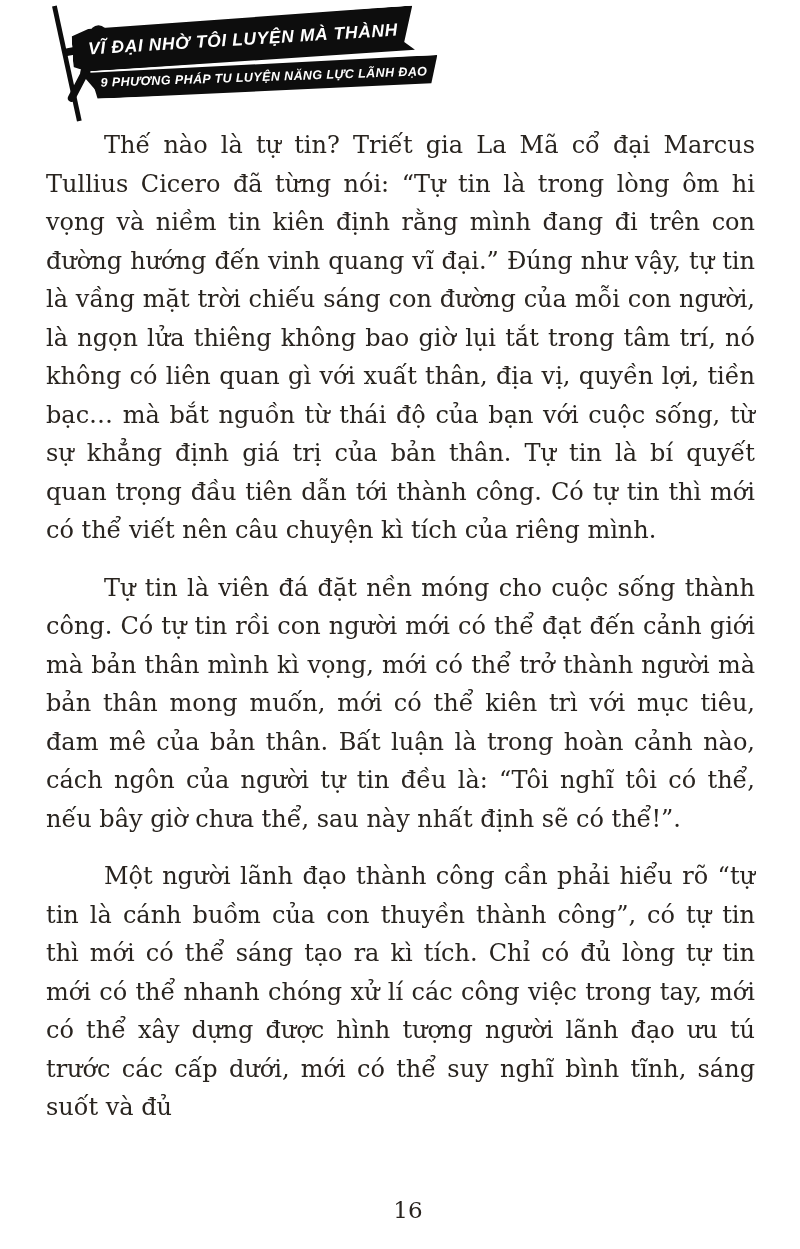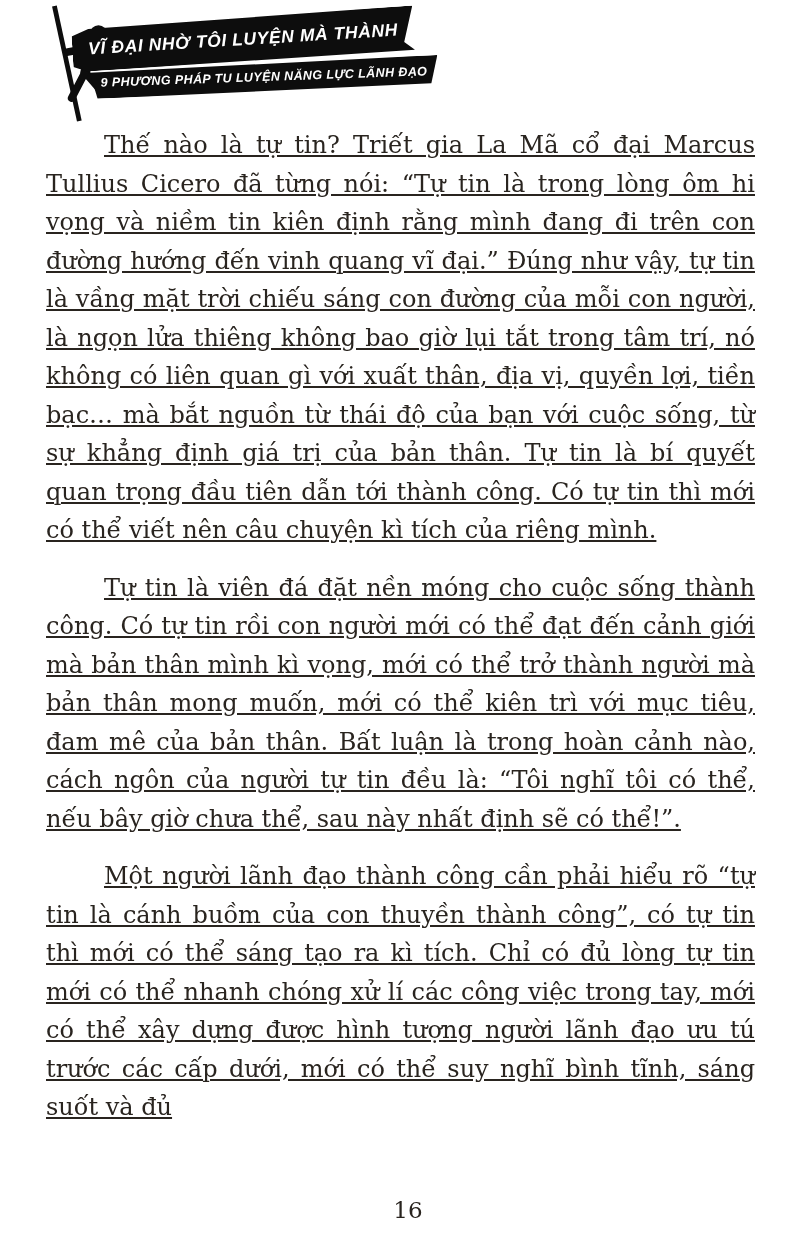--- a/index.html
+++ b/index.html
@@ -75,21 +75,20 @@
     color: #29241f;
     font-size: 24px;
     line-height: 38.5px;
     text-align: justify;
   }
   .body-text p {
     margin: 0 0 19px 0;
   }
   .body-text p.indent {
     text-indent: 58px;
-    text-decoration: underline;
   }
 
   
   .page-number {
     position: absolute;
     left: 16px;
     right: 0;
     bottom: 26px;
     text-align: center;
     color: #29241f;

